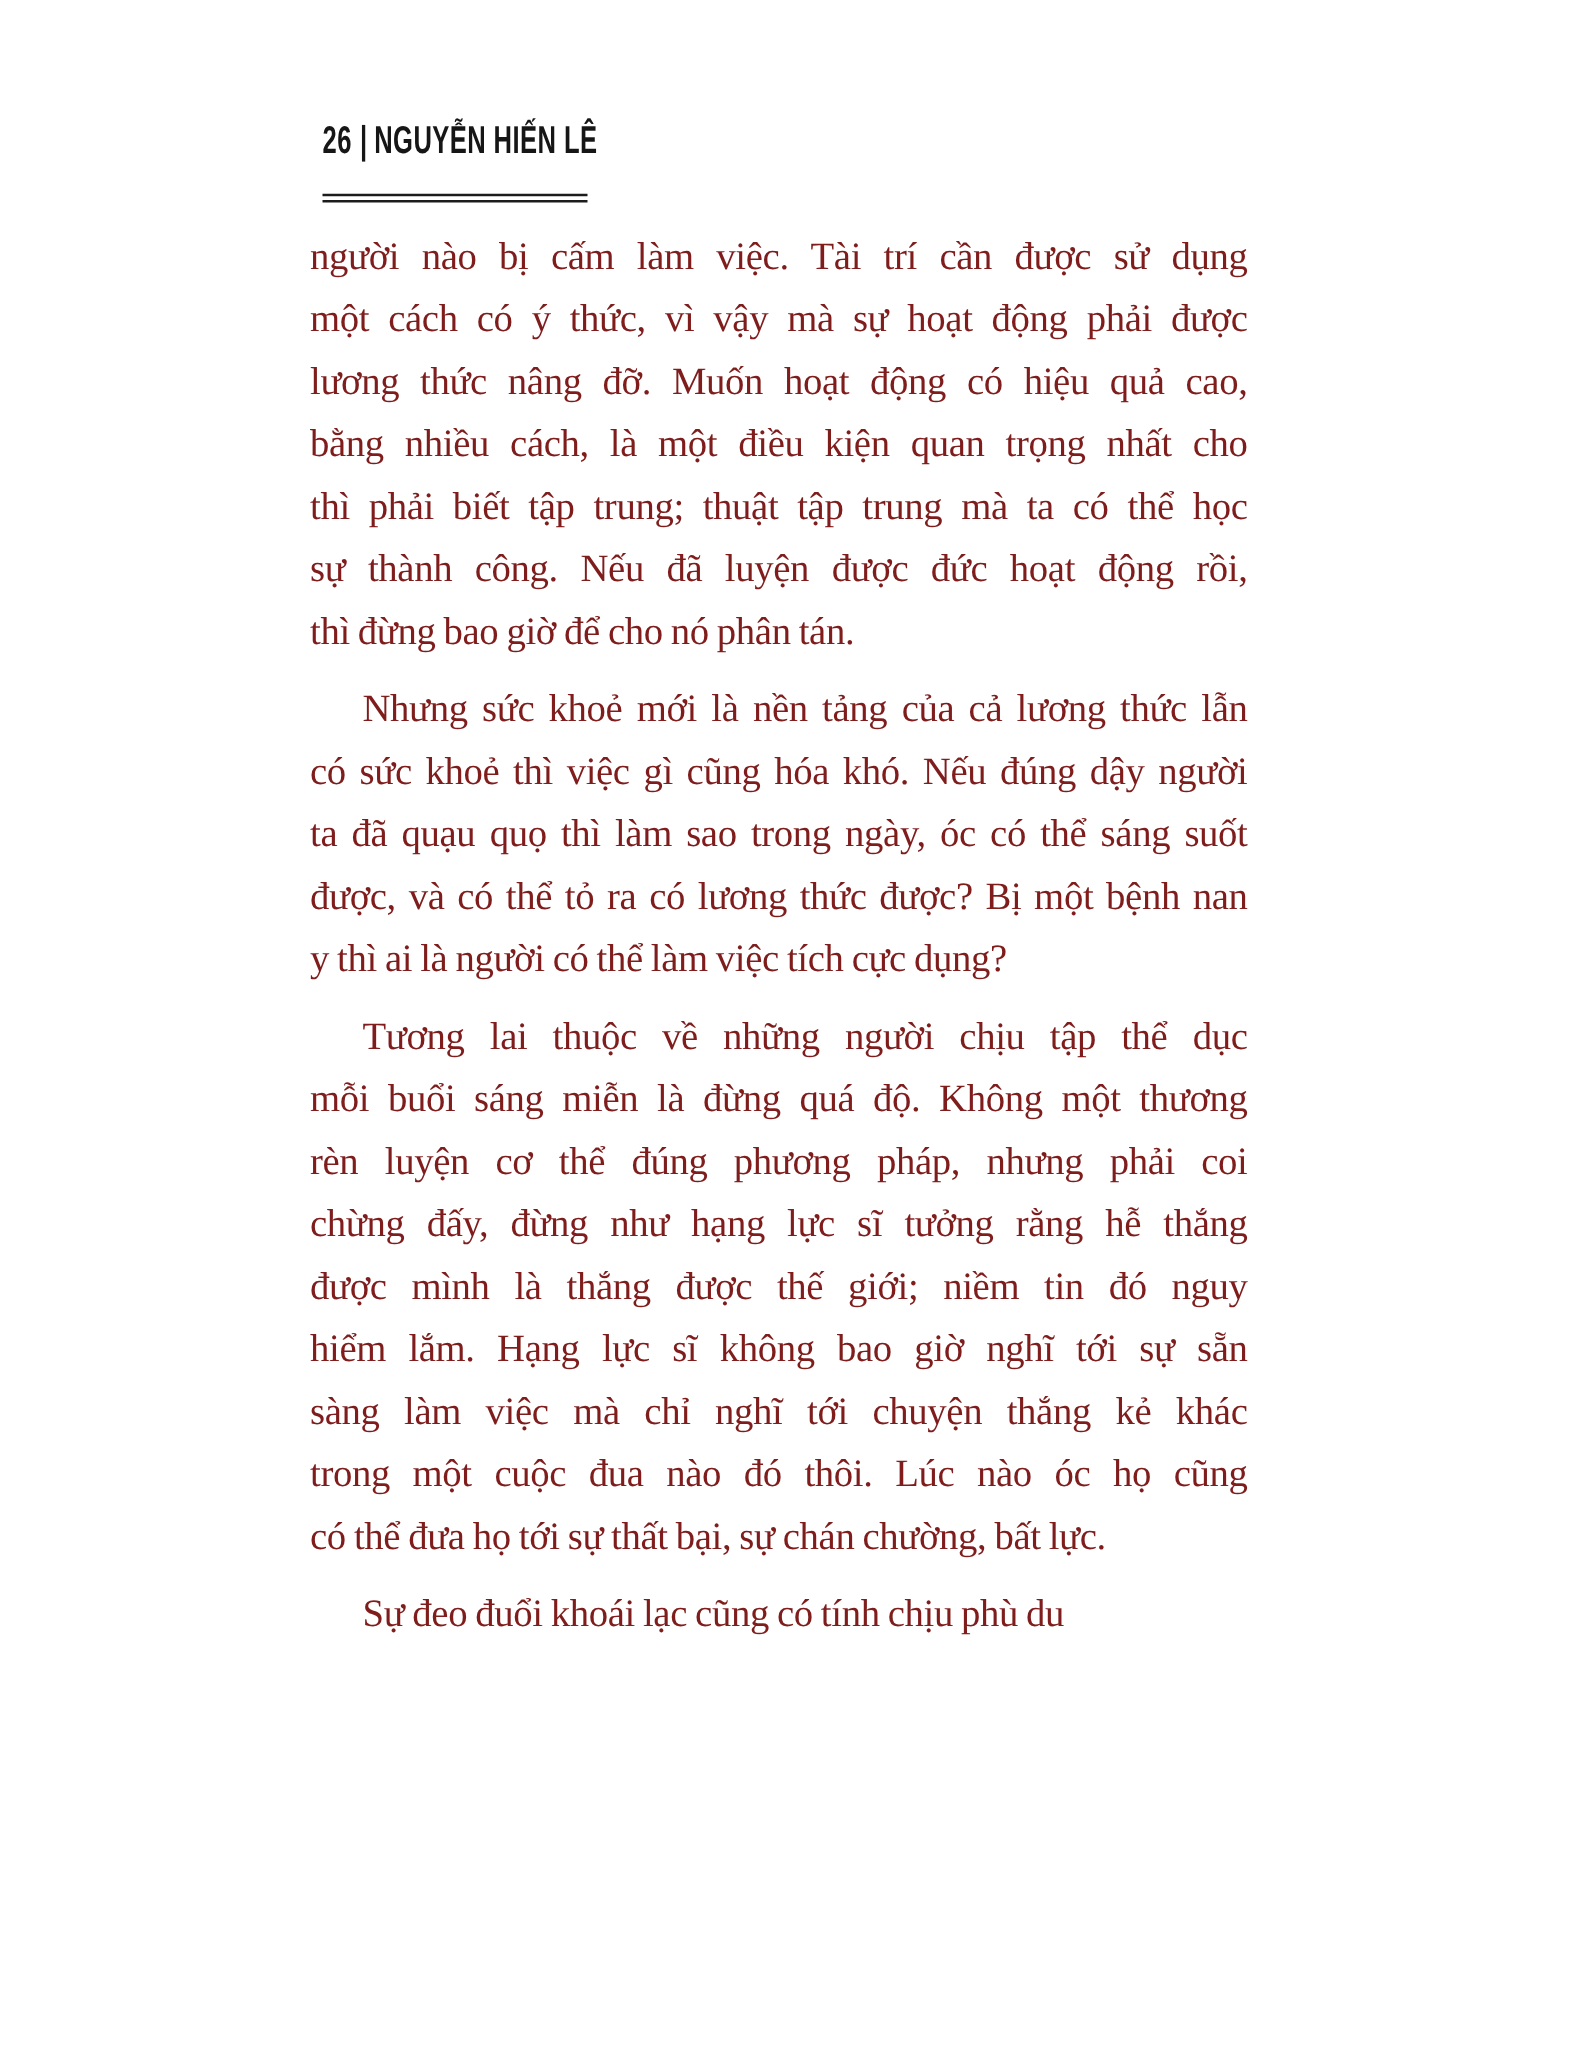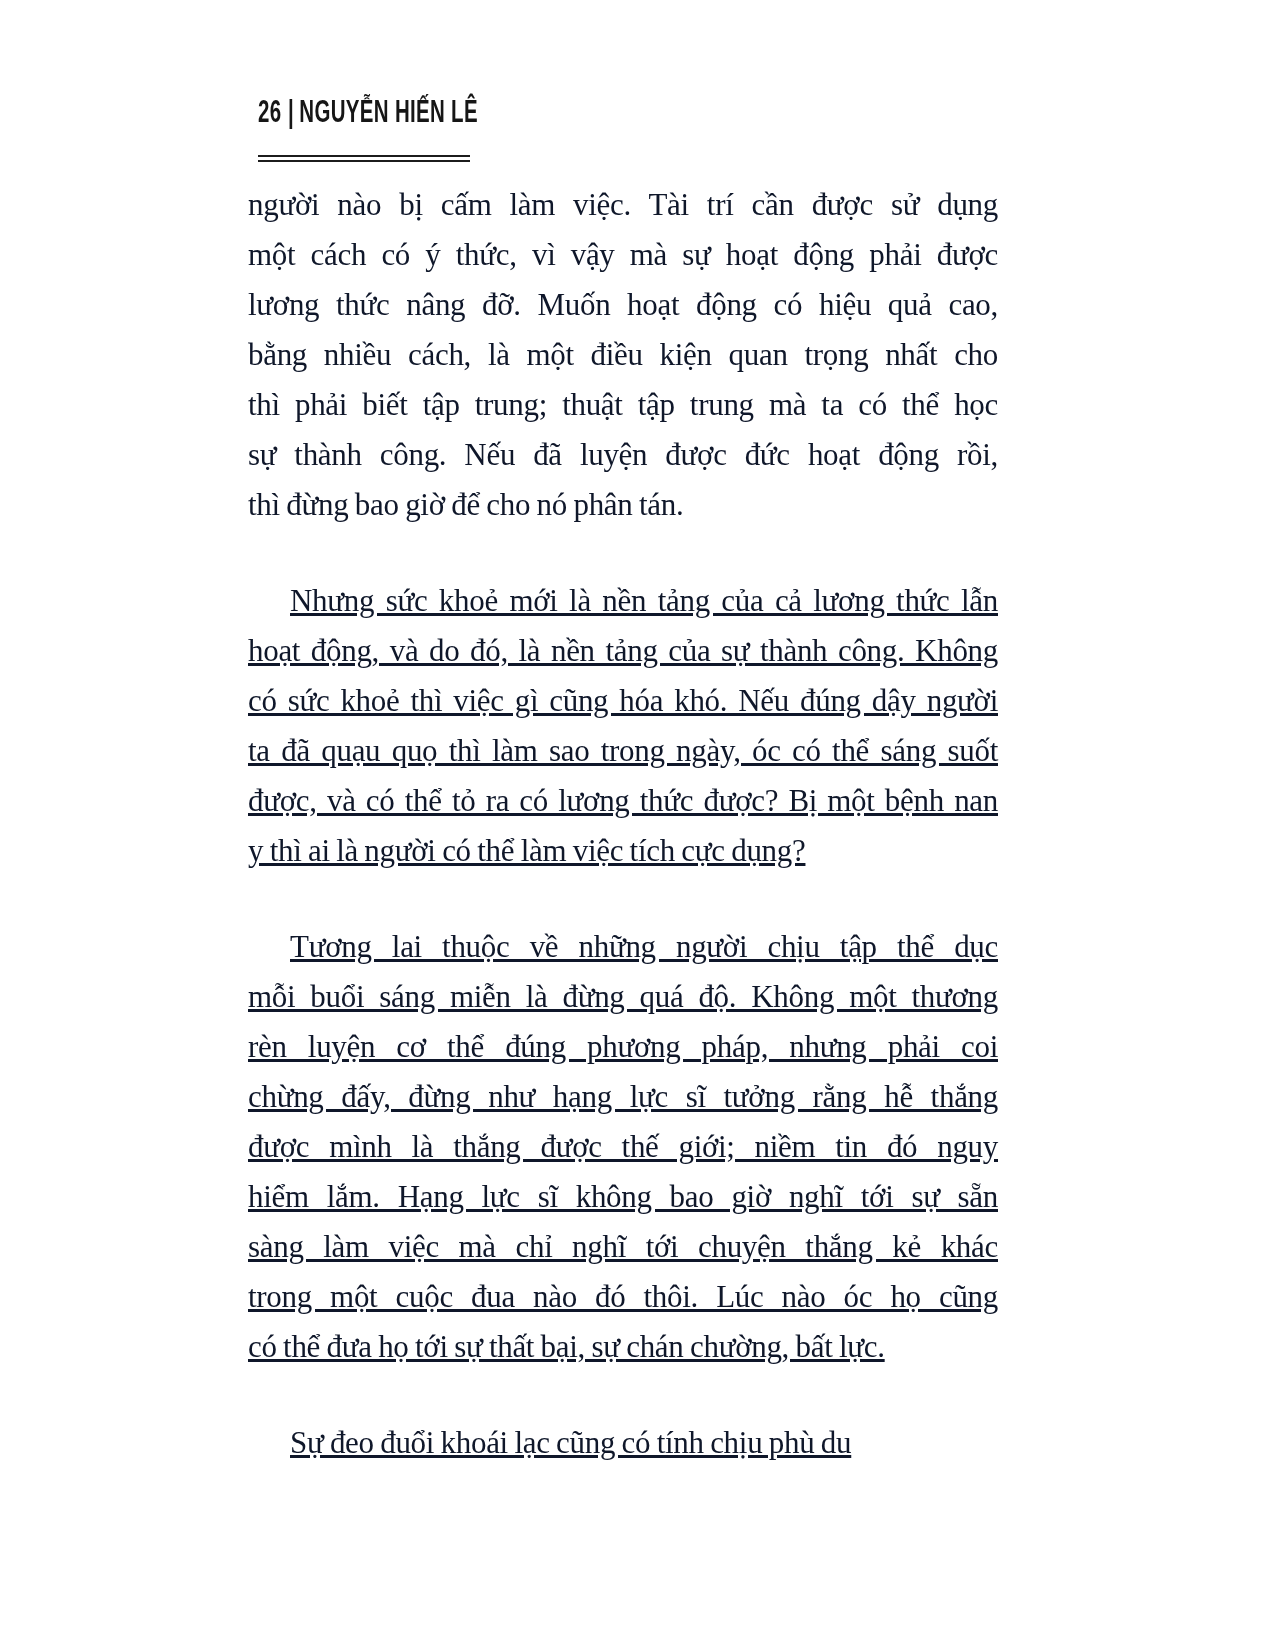--- a/index.html
+++ b/index.html
@@ -35,28 +35,28 @@
     left: 258px; top: 155px;
     width: 212px; height: 3px;
     border-top: 2px solid #1c1c1c;
     border-bottom: 2px solid #1c1c1c;
   }
   
   .body-text {
     position: absolute;
     left: 248px; top: 180px;
     width: 750px;
-    color: #0f172a;
+    color: #7f1d1d;
     font-size: 31px;
     line-height: 50px;
     letter-spacing: -0.3px;
     word-spacing: -1px;
   }
   .para { margin: 0; }
-  .para + .para { margin-top: 46px; text-decoration: underline; }
+  .para + .para { margin-top: 12px; }
   .line {
     text-align: justify;
     text-align-last: justify;
     white-space: normal;
   }
   .line.last { text-align-last: left; }
   .line.indent { padding-left: 42px; }
 </style>
 </head>
 <body>
@@ -75,21 +75,20 @@
         <div class="line">người nào bị cấm làm việc. Tài trí cần được sử dụng</div>
         <div class="line">một cách có ý thức, vì vậy mà sự hoạt động phải được</div>
         <div class="line">lương thức nâng đỡ. Muốn hoạt động có hiệu quả cao,</div>
         <div class="line">bằng nhiều cách, là một điều kiện quan trọng nhất cho</div>
         <div class="line">thì phải biết tập trung; thuật tập trung mà ta có thể học</div>
         <div class="line">sự thành công. Nếu đã luyện được đức hoạt động rồi,</div>
         <div class="line last">thì đừng bao giờ để cho nó phân tán.</div>
       </div>
       <div class="para">
         <div class="line indent">Nhưng sức khoẻ mới là nền tảng của cả lương thức lẫn</div>
-        <div class="line">hoạt động, và do đó, là nền tảng của sự thành công. Không</div>
         <div class="line">có sức khoẻ thì việc gì cũng hóa khó. Nếu đúng dậy người</div>
         <div class="line">ta đã quạu quọ thì làm sao trong ngày, óc có thể sáng suốt</div>
         <div class="line">được, và có thể tỏ ra có lương thức được? Bị một bệnh nan</div>
         <div class="line last">y thì ai là người có thể làm việc tích cực dụng?</div>
       </div>
       <div class="para">
         <div class="line indent">Tương lai thuộc về những người chịu tập thể dục</div>
         <div class="line">mỗi buổi sáng miễn là đừng quá độ. Không một thương</div>
         <div class="line">rèn luyện cơ thể đúng phương pháp, nhưng phải coi</div>
         <div class="line">chừng đấy, đừng như hạng lực sĩ tưởng rằng hễ thắng</div>

